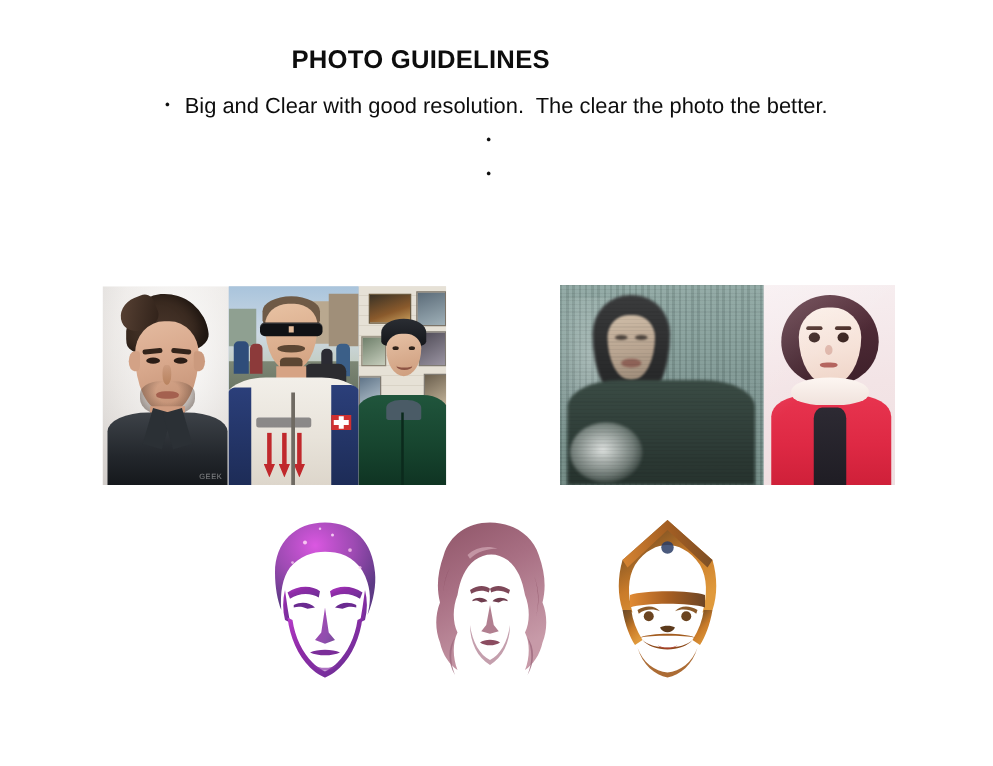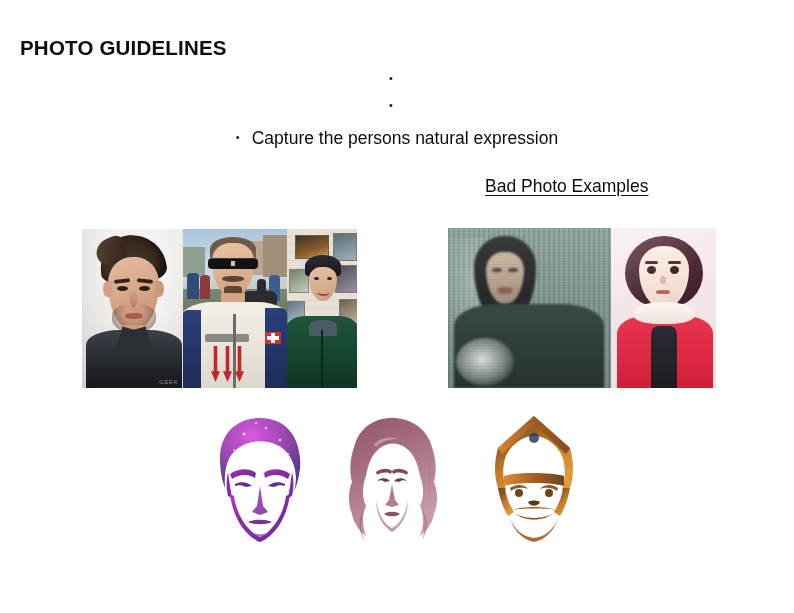--- a/index.html
+++ b/index.html
@@ -22,25 +22,25 @@
     inset: 0;
     background: #ffffff;
   }
 
   
   .slide-title {
     position: absolute;
     top: 36px;
     left: 0;
     width: 673px;
+    text-align: center;
     font-size: 20.5px;
     font-weight: bold;
     letter-spacing: 0.2px;
     color: #0d0d0d;
-    padding-left: 20px;
   }
 
   
   .bullets {
     position: absolute;
     top: 76px;
     left: 0;
     width: 794px;
   }
   .bullet-line {
@@ -311,35 +311,34 @@
 <body>
 
 <div class="slide">
 
   <div class="slide-title">PHOTO GUIDELINES</div>
 
   <div class="bullets">
 
     <div class="bullet-line">
       <span class="bullet-dot">•</span>
+      <span>Big and Clear with good resolution.  The clear the photo the better.</span>
     </div>
 
     <div class="bullet-line">
       <span class="bullet-dot">•</span>
     </div>
 
     <div class="bullet-line">
       <span class="bullet-dot">•</span>
-      <span>Capture the persons natural expression</span>
     </div>
 
   </div>
 
 
-  <div class="heading heading-bad">Bad Photo Examples</div>
 
   <div class="photo-block good-block">
 
     <div class="photo p-good1">
       <div class="bg-vign"></div>
       <div class="hair"></div>
       <div class="hair-wisp"></div>
       <div class="face"></div>
       <div class="ear-l"></div>
       <div class="ear-r"></div>

